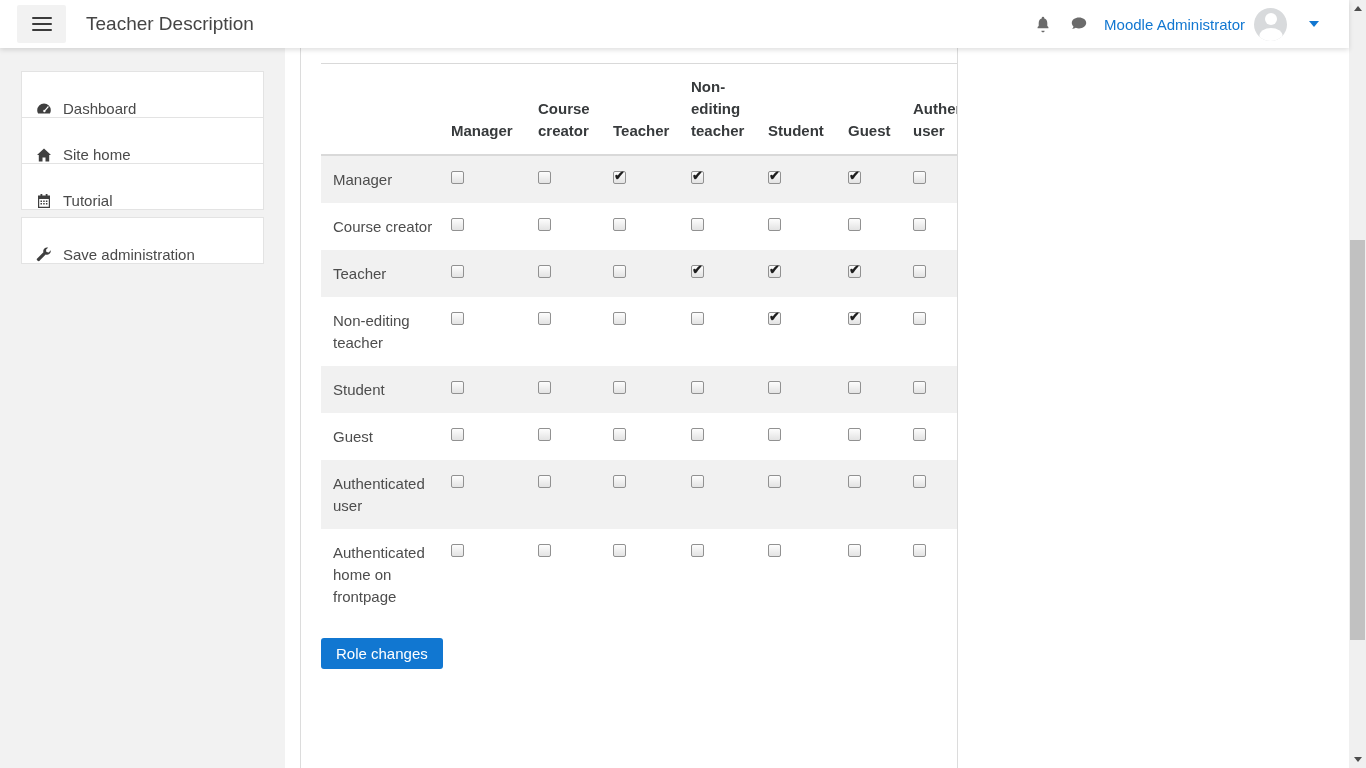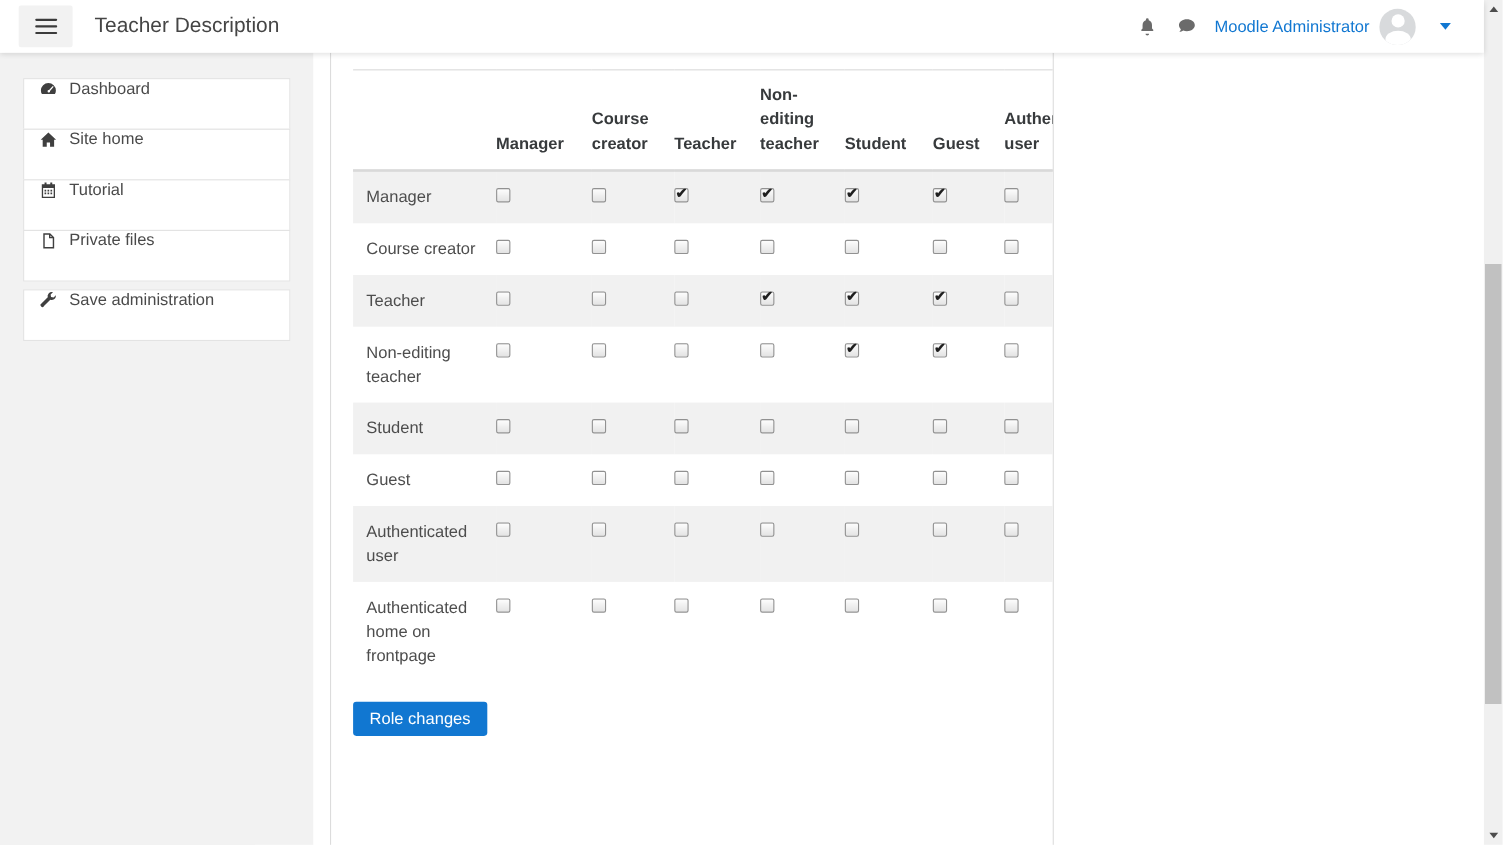--- a/index.html
+++ b/index.html
@@ -25,21 +25,21 @@
   .avatar .head { position:absolute; top:5px; left:50%; transform:translateX(-50%);
     width:12px; height:12px; border-radius:50%; background:#fff; }
   .avatar .torso { position:absolute; top:20px; left:50%; transform:translateX(-50%);
     width:23px; height:15px; border-radius:50% 50% 0 0; background:#fff; }
   .caret { width:0; height:0; border-left:5px solid transparent; border-right:5px solid transparent;
     border-top:6px solid var(--primary); cursor:pointer; }
 
   
   .sidebar { position:absolute; top:48px; left:0; width:285px; height:720px;
     background:var(--sidebar-bg); padding:23px 21px; }
-  .nav-item { display:flex; align-items:flex-start; height:47px; background:#fff;
+  .nav-item { display:flex; align-items:flex-end; height:47px; background:#fff;
     border:1px solid #e3e3e3; margin-top:-1px; padding-left:13px; cursor:pointer;
     text-decoration:none; }
   .nav-item:first-child { margin-top:0; }
   .nav-item.gap { margin-top:7px; }
   .nav-icon { width:17px; height:17px; color:#3f3f3f; margin-right:11px;
     display:inline-flex; align-items:center; justify-content:center; }
   .nav-icon svg { width:16px; height:16px; }
   .nav-label { font-size:15px; color:#4a4a4a; }
 
   
@@ -131,29 +131,20 @@
       <span class="nav-label">Site home</span>
     </a>
     <a class="nav-item">
       <span class="nav-icon">
         <svg viewBox="0 0 16 16">
           <path fill="currentColor" d="M4.5 1h1.8v1.5h3.4V1h1.8v1.5H14V15H2V2.5h2.5V1zM3.2 6v7.8h9.6V6H3.2z"></path>
           <path fill="currentColor" d="M4.5 7.5h1.5V9H4.5zM7.2 7.5h1.5V9H7.2zM9.9 7.5h1.5V9H9.9zM4.5 10h1.5v1.5H4.5zM7.2 10h1.5v1.5H7.2zM9.9 10h1.5v1.5H9.9z"></path>
         </svg>
       </span>
       <span class="nav-label">Tutorial</span>
-    </a>
-    <a class="nav-item">
-      <span class="nav-icon">
-        <svg viewBox="0 0 16 16">
-          <path fill="none" stroke="currentColor" stroke-width="1.3" d="M4 1.7h5.3L12.6 5v9.3H4z"></path>
-          <path fill="none" stroke="currentColor" stroke-width="1.3" d="M9.2 1.7V5h3.4"></path>
-        </svg>
-      </span>
-      <span class="nav-label">Private files</span>
     </a>
     <a class="nav-item gap">
       <span class="nav-icon">
         <svg viewBox="0 0 16 16">
           <path fill="currentColor" d="M14.8 4a3.8 3.8 0 0 1-5.1 3.5L4 13.2A1.65 1.65 0 1 1 1.7 11l5.7-5.7a3.8 3.8 0 0 1 4.8-4.7L10 2.8l.4 2.3 2.3.4 2.1-2.2c.1.2 0 .5 0 .7z"></path>
         </svg>
       </span>
       <span class="nav-label">Save administration</span>
     </a>
   </nav>

